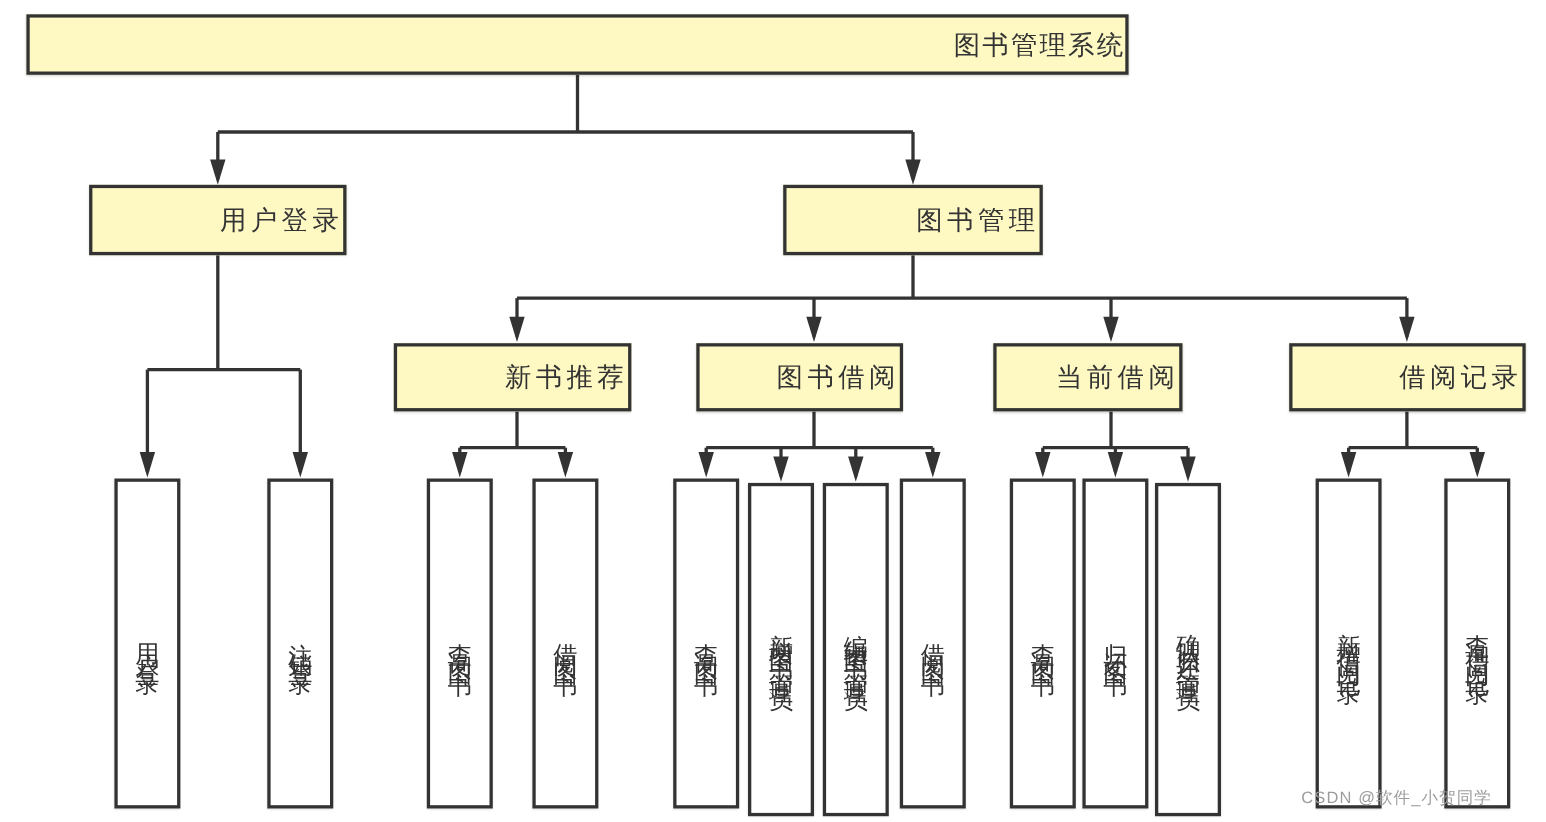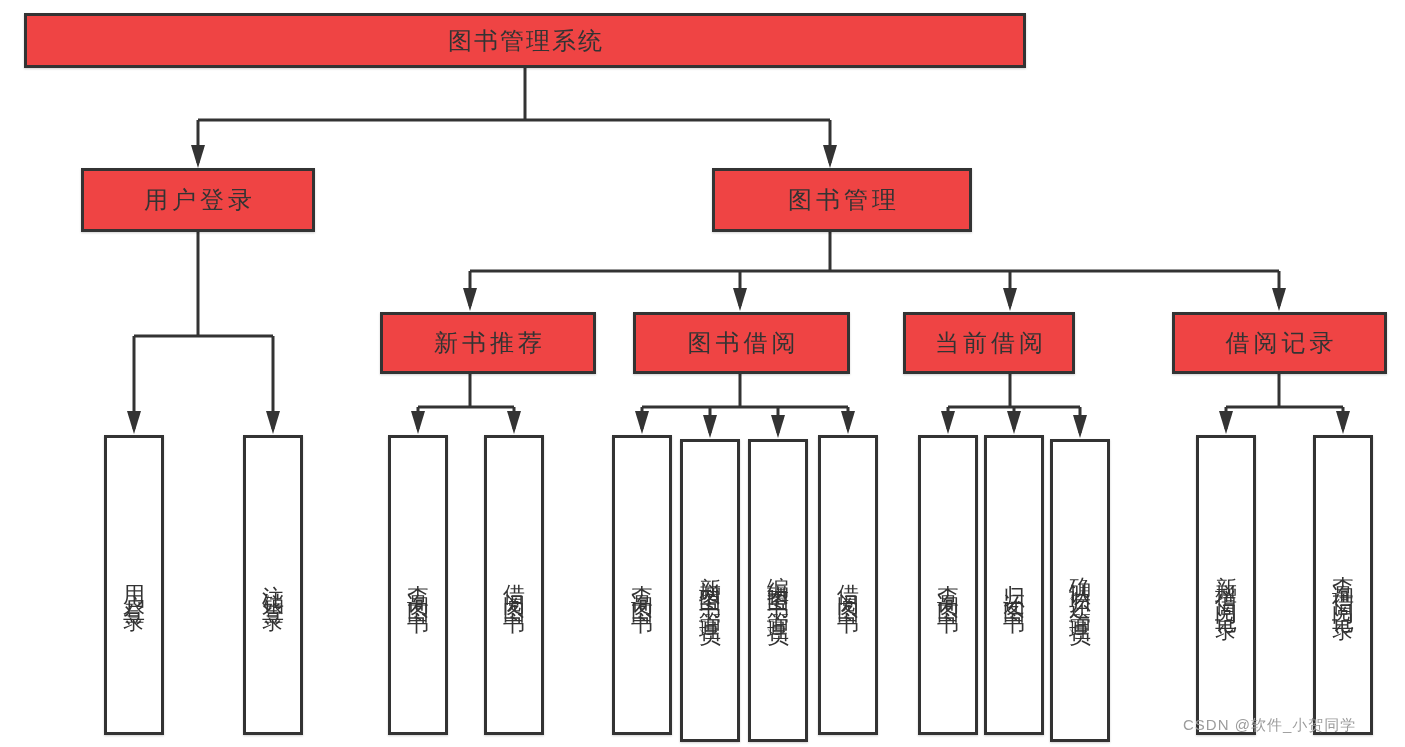--- a/index.html
+++ b/index.html
@@ -14,22 +14,22 @@
     width:1405px;height:747px;
     background:var(--background);
     font-family:"Liberation Sans","DejaVu Sans",sans-serif;
     overflow:hidden;
   }
   svg.connectors{position:absolute;left:0;top:0;width:1405px;height:747px;}
   svg.connectors line{stroke:var(--line);stroke-width:3;}
   svg.connectors polygon{fill:var(--line);stroke:none;}
   .node{
     position:absolute;box-sizing:border-box;
-    border:3px solid var(--line);background:#ef4444;
-    display:flex;align-items:center;justify-content:center;
+    border:3px solid var(--line);background:#fef9c3;
+    display:flex;align-items:center;justify-content:flex-end;
     font-size:24px;letter-spacing:4px;text-indent:4px;
     color:var(--text);
     box-shadow:0 1px 2px rgba(0,0,0,0.18);
   }
   .node.root{letter-spacing:2px;text-indent:2px;}
   .leaf{
     position:absolute;box-sizing:border-box;
     border:3px solid var(--line);background:#fff;
     display:flex;align-items:center;justify-content:center;
     writing-mode:vertical-rl;
@@ -125,28 +125,28 @@
     </g>
   </svg>
 
   <div class="node root" style="left:24px;top:13px;width:1002px;height:55px">
     <span>图书管理系统</span>
   </div>
 
   <div class="node" style="left:81px;top:168px;width:234px;height:64px">
     <span>用户登录</span>
   </div>
-  <div class="node" style="left:712px;top:168px;width:260px;height:64px">
+  <div class="node" style="left:712px;top:168px;width:236px;height:64px">
     <span>图书管理</span>
   </div>
 
-  <div class="node" style="left:380px;top:312px;width:216px;height:62px">
+  <div class="node" style="left:358px;top:312px;width:216px;height:62px">
     <span>新书推荐</span>
   </div>
-  <div class="node" style="left:633px;top:312px;width:217px;height:62px">
+  <div class="node" style="left:633px;top:312px;width:188px;height:62px">
     <span>图书借阅</span>
   </div>
   <div class="node" style="left:903px;top:312px;width:172px;height:62px">
     <span>当前借阅</span>
   </div>
   <div class="node" style="left:1172px;top:312px;width:215px;height:62px">
     <span>借阅记录</span>
   </div>
 
   <div class="leaf" style="left:104px;top:435px;width:60px;height:300px">

